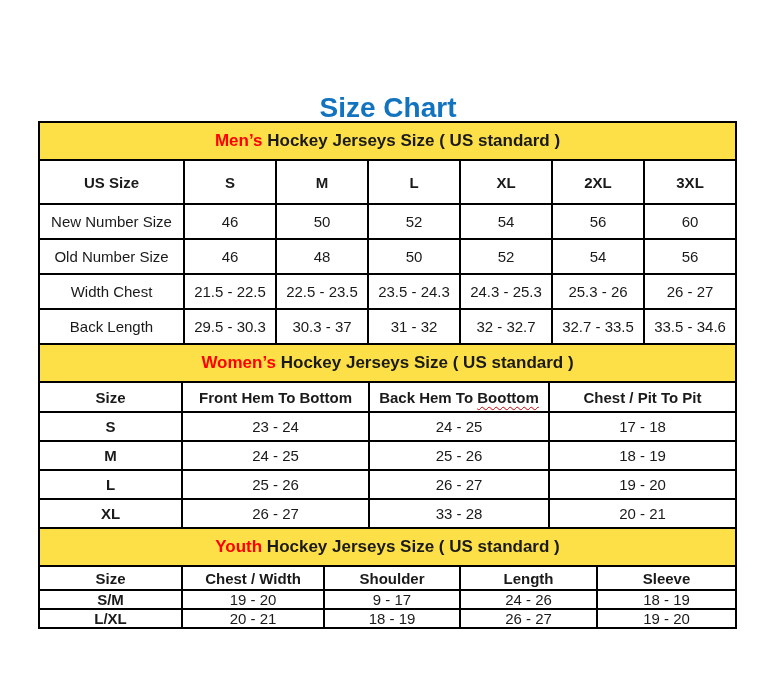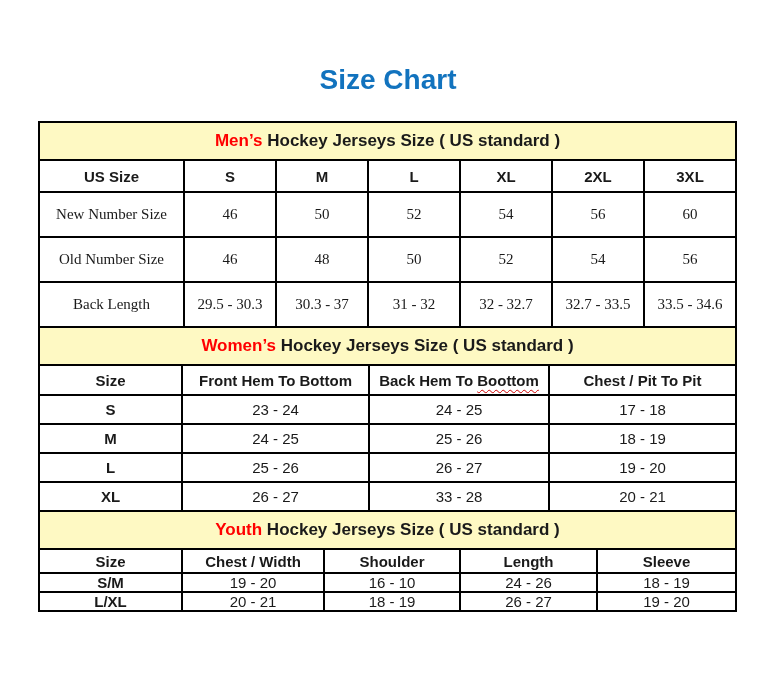--- a/index.html
+++ b/index.html
@@ -1,20 +1,20 @@
 <!DOCTYPE html>
 <html><head>
 <meta charset="utf-8">
 <style>
   * { margin:0; padding:0; box-sizing:border-box; }
   html, body { width:776px; height:692px; background:#ffffff; overflow:hidden; }
   body { position:relative; font-family:"Liberation Sans", sans-serif; color:#1a1a1a; }
 
   .page-title {
-    padding-top:64px;
+    padding-top:92px;
     text-align:center;
     font-size:28px;
     font-weight:bold;
     color:#1273BE;
   }
 
   .chart-wrap { position:absolute; left:38px; top:121px; width:697px; }
 
   table { border-collapse:collapse; table-layout:fixed; width:697px; }
   table.stacked { margin-top:-2px; }
@@ -23,31 +23,31 @@
     border:2px solid #000;
     text-align:center;
     vertical-align:middle;
     font-size:15px;
     padding:0 2px;
     white-space:nowrap;
     overflow:hidden;
   }
 
   tr.banner-row td {
-    background:#fef9c3;
+    background:#fde047;
     font-weight:bold;
     font-size:17px;
     height:38px;
   }
   .accent-red { color:#FF0000; }
 
   td.hdr { font-weight:bold; }
 
-  .men  tr.header-row  { height:32px;margin-left:32px; }
-  .men  tr.data-row    { height:45px;font-family:Liberation Serif, serif; }
+  .men  tr.header-row  { height:44px;margin-left:32px; }
+  .men  tr.data-row    { height:35px; }
   .women tr.header-row { height:30px; }
   .women tr.data-row   { height:29px; }
   .youth tr.header-row { height:24px; }
   .youth tr.data-row   { height:15px; }
 
   .squiggle {
     text-decoration-line: underline;
     text-decoration-style: wavy;
     text-decoration-color:#CC0000;
     text-decoration-thickness:1px;
@@ -94,20 +94,29 @@
       <td>60</td>
     </tr>
     <tr class="data-row">
       <td>Old Number Size</td>
       <td>46</td>
       <td>48</td>
       <td>50</td>
       <td>52</td>
       <td>54</td>
       <td>56</td>
+    </tr>
+    <tr class="data-row">
+      <td>Width Chest</td>
+      <td>21.5 - 22.5</td>
+      <td>22.5 - 23.5</td>
+      <td>23.5 - 24.3</td>
+      <td>24.3 - 25.3</td>
+      <td>25.3 - 26</td>
+      <td>26 - 27</td>
     </tr>
     <tr class="data-row">
       <td>Back Length</td>
       <td>29.5 - 30.3</td>
       <td>30.3 - 37</td>
       <td>31 - 32</td>
       <td>32 - 32.7</td>
       <td>32.7 - 33.5</td>
       <td>33.5 - 34.6</td>
     </tr>
@@ -173,21 +182,21 @@
     <tr class="header-row">
       <td class="hdr">Size</td>
       <td class="hdr">Chest / Width</td>
       <td class="hdr">Shoulder</td>
       <td class="hdr">Length</td>
       <td class="hdr">Sleeve</td>
     </tr>
     <tr class="data-row">
       <td class="hdr">S/M</td>
       <td>19 - 20</td>
-      <td>16 - 10</td>
+      <td>9 - 17</td>
       <td>24 - 26</td>
       <td>18 - 19</td>
     </tr>
     <tr class="data-row">
       <td class="hdr">L/XL</td>
       <td>20 - 21</td>
       <td>18 - 19</td>
       <td>26 - 27</td>
       <td>19 - 20</td>
     </tr>

